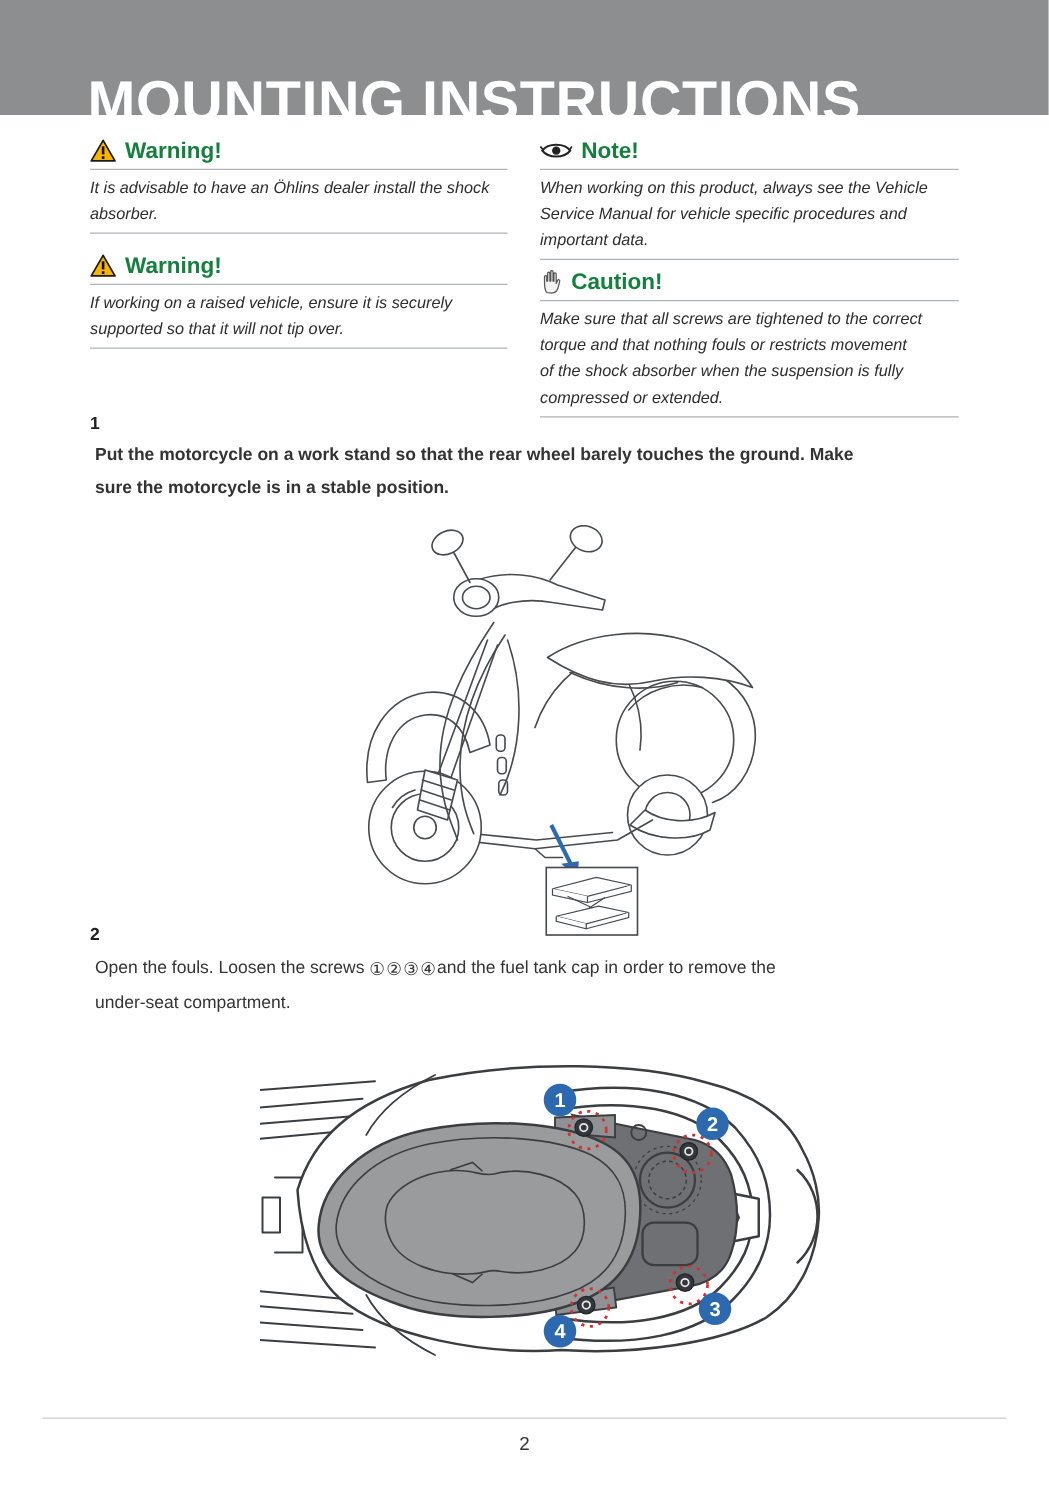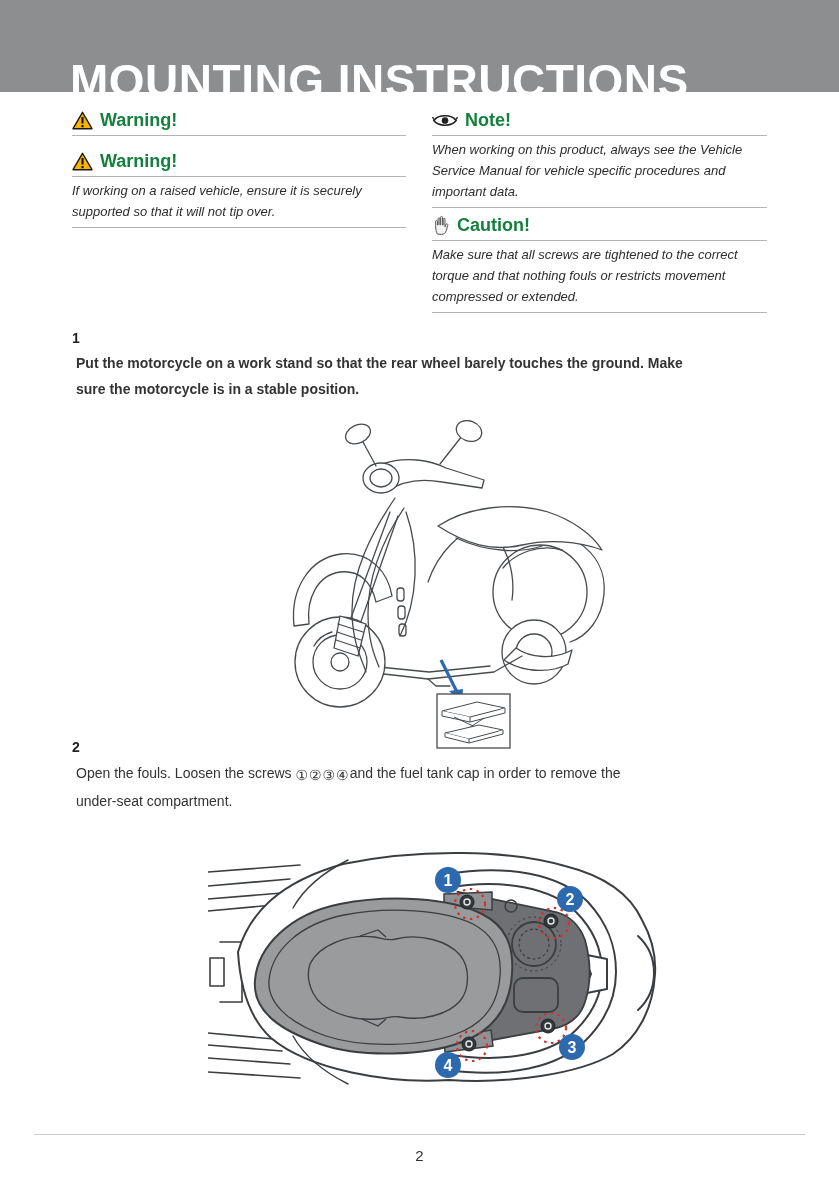--- a/index.html
+++ b/index.html
@@ -50,20 +50,24 @@
 <div class="col col-left">
   <div class="notice">
     <div class="notice-head">
       <svg width="21" height="19" viewBox="0 0 24 22">
         <path d="M12 1.5 L23 20.5 L1 20.5 Z" fill="#f7b500" stroke="#1a1a1a" stroke-width="1.6" stroke-linejoin="round"></path>
         <rect x="10.8" y="7" width="2.4" height="7.5" fill="#111"></rect>
         <rect x="10.8" y="16.2" width="2.4" height="2.6" fill="#111"></rect>
       </svg>
       <span>Warning!</span>
     </div>
+    <div class="notice-body">
+      <div>It is advisable to have an Öhlins dealer install the shock</div>
+      <div>absorber.</div>
+    </div>
   </div>
   <div class="notice">
     <div class="notice-head">
       <svg width="21" height="19" viewBox="0 0 24 22">
         <path d="M12 1.5 L23 20.5 L1 20.5 Z" fill="#f7b500" stroke="#1a1a1a" stroke-width="1.6" stroke-linejoin="round"></path>
         <rect x="10.8" y="7" width="2.4" height="7.5" fill="#111"></rect>
         <rect x="10.8" y="16.2" width="2.4" height="2.6" fill="#111"></rect>
       </svg>
       <span>Warning!</span>
     </div>
@@ -94,20 +98,21 @@
   <div class="notice">
     <div class="notice-head">
       <svg width="18" height="22" viewBox="0 0 20 24">
         <path d="M6,22 C4.5,20 4,16 4,13 L4,8 C4,6.6 6,6.6 6,8 L6,12 L6.8,12 L6.8,5 C6.8,3.6 8.8,3.6 8.8,5 L8.8,11.8 L9.6,11.8 L9.6,3.5 C9.6,2.1 11.6,2.1 11.6,3.5 L11.6,12 L12.4,12 L12.4,5.5 C12.4,4.1 14.4,4.1 14.4,5.5 L14.4,14 L15.5,11.5 C16.2,10 18,10.6 17.5,12.3 L15.8,18.5 C15,21 13,22.5 10.5,22.5 Z" fill="#f2f2f2" stroke="#555" stroke-width="1.1" stroke-linejoin="round"></path>
       </svg>
       <span>Caution!</span>
     </div>
     <div class="notice-body">
       <div>Make sure that all screws are tightened to the correct</div>
       <div>torque and that nothing fouls or restricts movement</div>
+      <div>of the shock absorber when the suspension is fully</div>
       <div>compressed or extended.</div>
     </div>
   </div>
 </div>
 
 <div class="step-number" style="top:330px;">1</div>
 <div class="step-body" style="top:350px;font-weight:bold;">
   <div>Put the motorcycle on a work stand so that the rear wheel barely touches the ground. Make</div>
   <div>sure the motorcycle is in a stable position.</div>
 </div>

